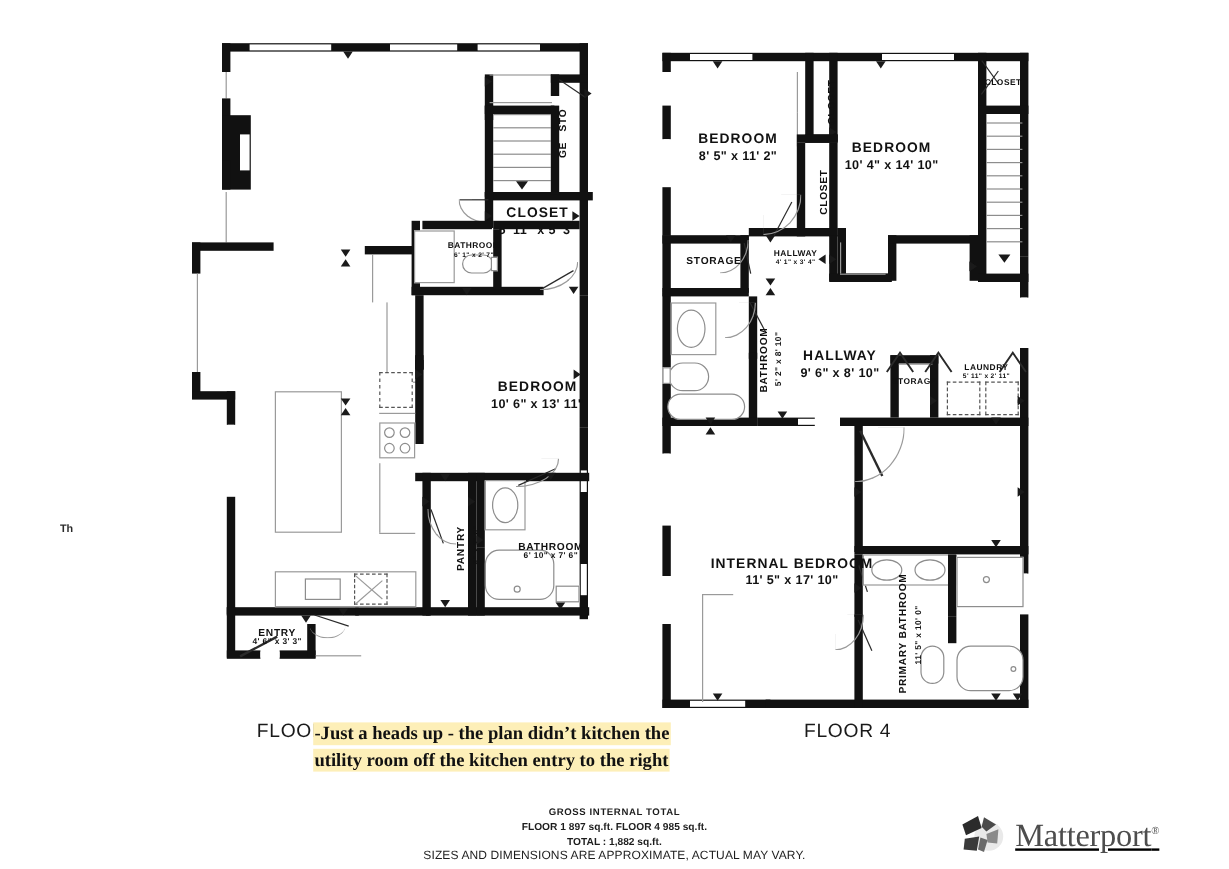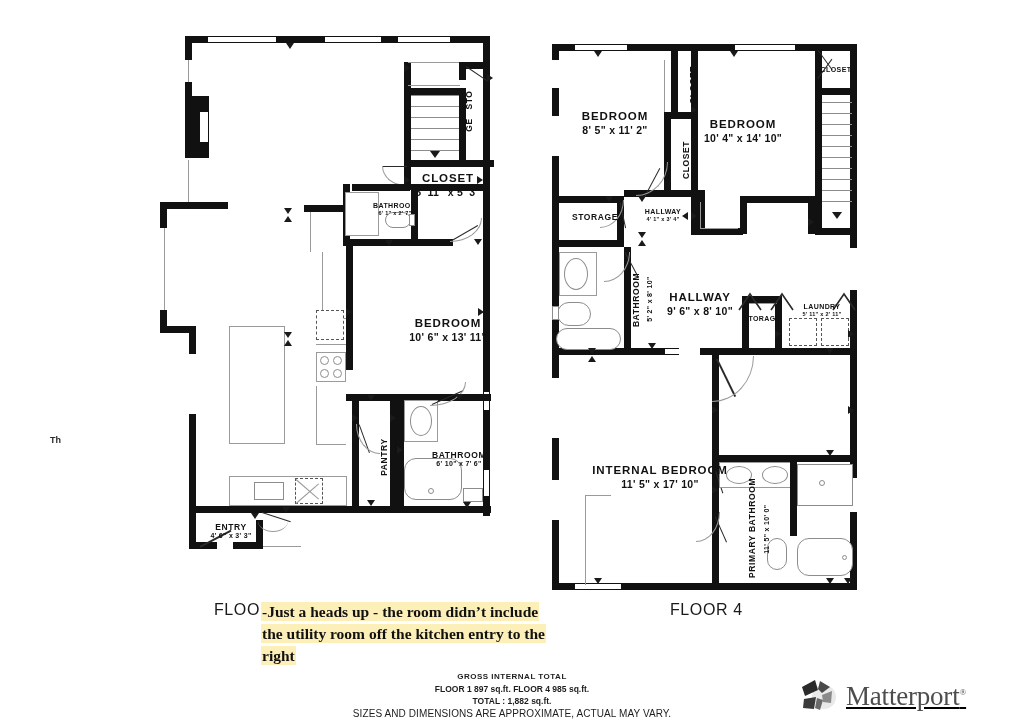--- a/index.html
+++ b/index.html
@@ -549,21 +549,21 @@
     <div class="rlabel sz-md" style="left:565px; top:464px; width:190px;">
       <span class="nm">INTERNAL BEDROOM</span>
       <span class="dim">11' 5" x 17' 10"</span>
     </div>
   </div>
 
   <div class="floor-cap" style="left:190px; top:601px;margin-left:24px;">FLOOR 1</div>
   <div class="floor-cap" style="left:670px; top:601px;">FLOOR 4</div>
 
   <div class="note" style="left:261px; top:601px;">
-    <span class="hl">-Just a heads up - the room didn’t include the utility room off the kitchen entry to the right</span>
+    <span class="hl">-Just a heads up - the plan didn’t kitchen the utility room off the kitchen entry to the right</span>
   </div>
 
   <div class="footer" style="left:512px; top:671px; transform: translateX(-50%);">
     <div class="ftitle">GROSS INTERNAL TOTAL</div>
     <div class="fline">FLOOR 1 897 sq.ft.    FLOOR 4 985 sq.ft.</div>
     <div class="fline">TOTAL :  1,882 sq.ft.</div>
     <div class="fdisc">SIZES AND DIMENSIONS ARE APPROXIMATE, ACTUAL MAY VARY.</div>
   </div>
 
   <div class="logo" style="left:800px; top:678px;text-decoration:underline;">

